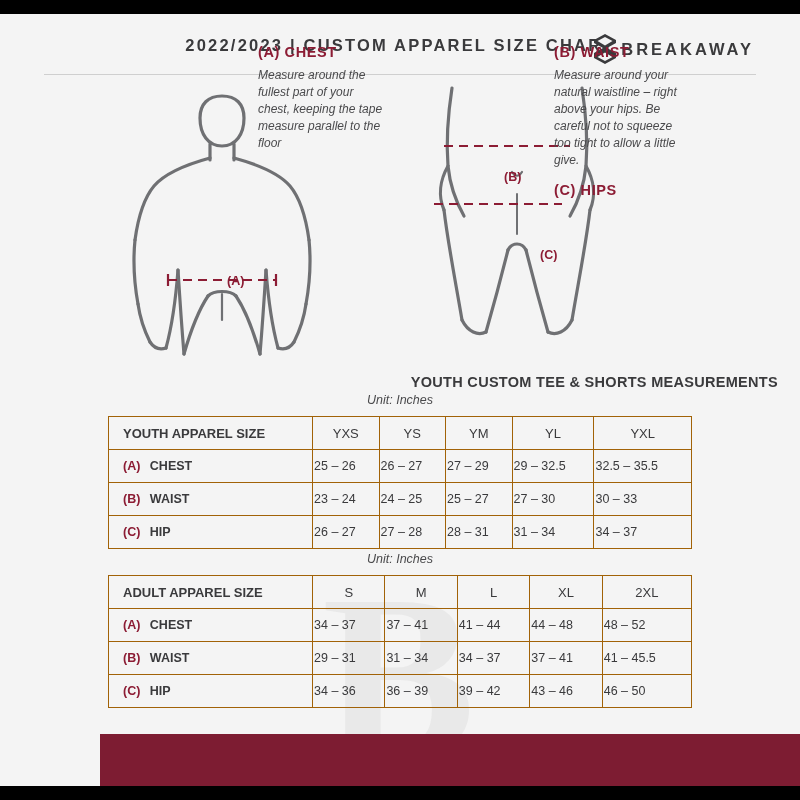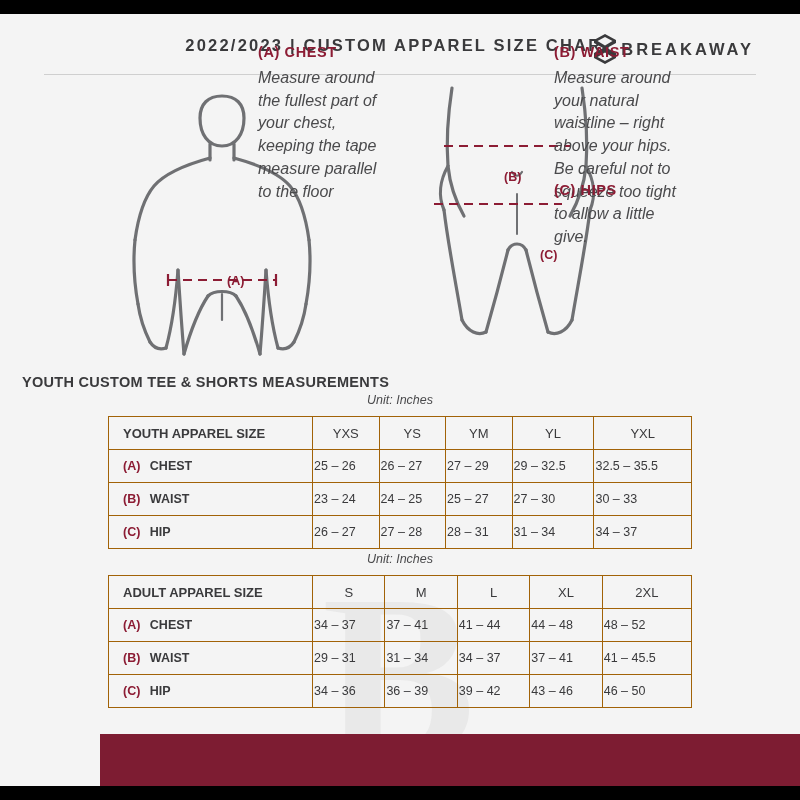--- a/index.html
+++ b/index.html
@@ -104,40 +104,40 @@
   }
   .note-title {
     color: #8c1c34;
     font-weight: bold;
     font-size: 14.5px;
     letter-spacing: 0.6px;
     margin-bottom: 7px;
   }
   .note-body {
     color: #4a4a4c;
-    font-size: 16px;
+    font-size: 12px;
     font-style: italic;
     line-height: 1.42;
     width: 130px;
   }
   #note-chest { left: 236px; top: 22px; }
   #note-waist { left: 532px; top: 22px; }
   #note-hips  { left: 532px; top: 160px; }
 
   
   .section {
     position: absolute;
     left: 0; width: 756px;
     z-index: 2;
   }
   #section-youth { top: 352px; }
   #section-adult { top: 527px; }
 
   .sec-title {
-    text-align: left;
+    text-align: right;
     font-size: 14.5px;
     font-weight: bold;
     color: #3a3a3c;
     letter-spacing: 0.3px;
   }
   .sec-unit {
     text-align: center;
     font-size: 12.5px;
     font-style: italic;
     color: #4a4a4c;

